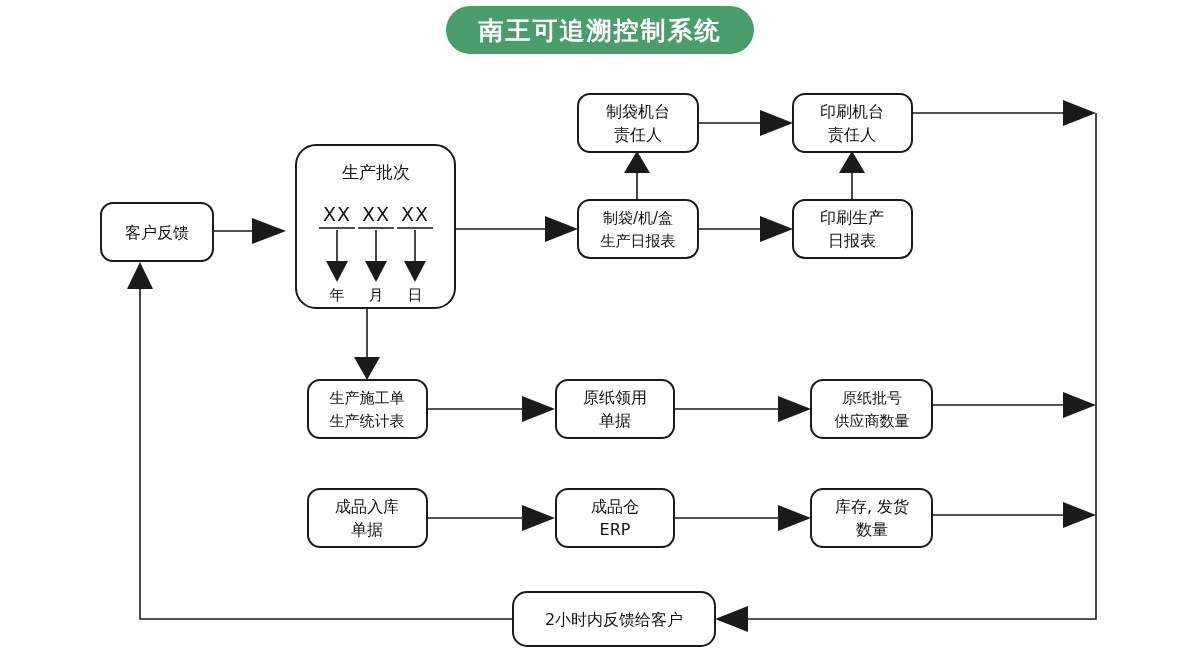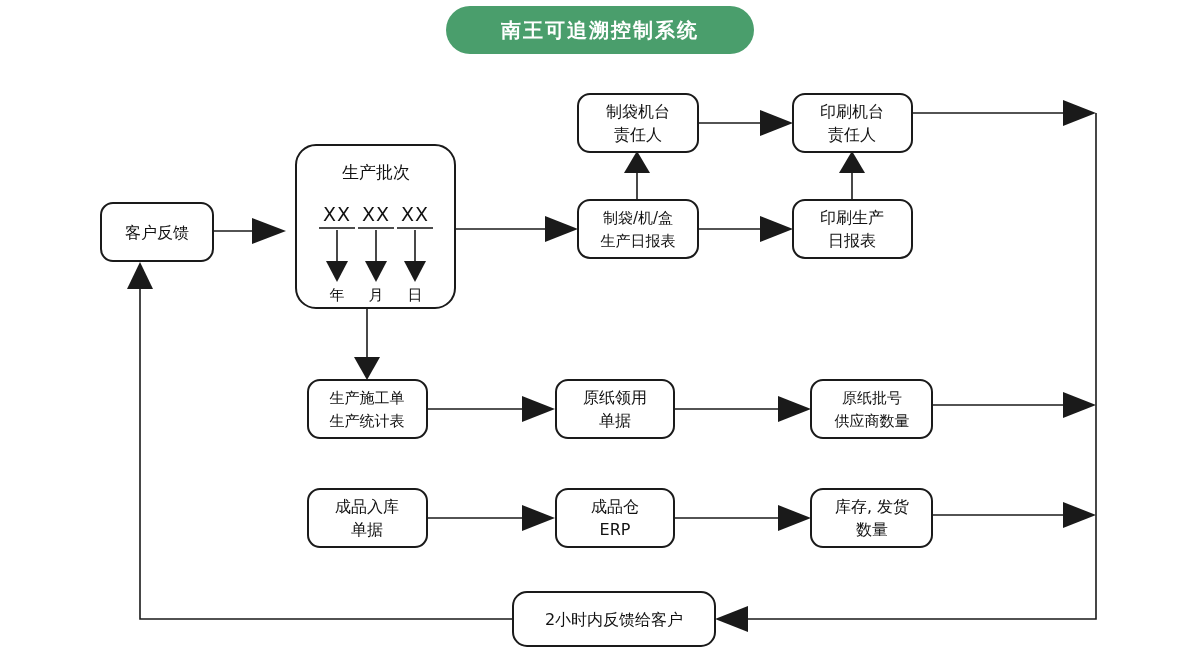--- a/index.html
+++ b/index.html
@@ -27,21 +27,21 @@
     height: 48px;
     border-radius: 24px;
     background: #4a9e6c;
     display: flex;
     align-items: center;
     justify-content: center;
     box-sizing: border-box;
   }
   .title-pill-text {
     color: #ffffff;
-    font-size: 20px;
+    font-size: 25px;
     font-weight: bold;
     letter-spacing: 2px;
     line-height: 1;
     user-select: none;
   }
   svg.flow {
     position: absolute;
     left: 0;
     top: 0;
     width: 1200px;

